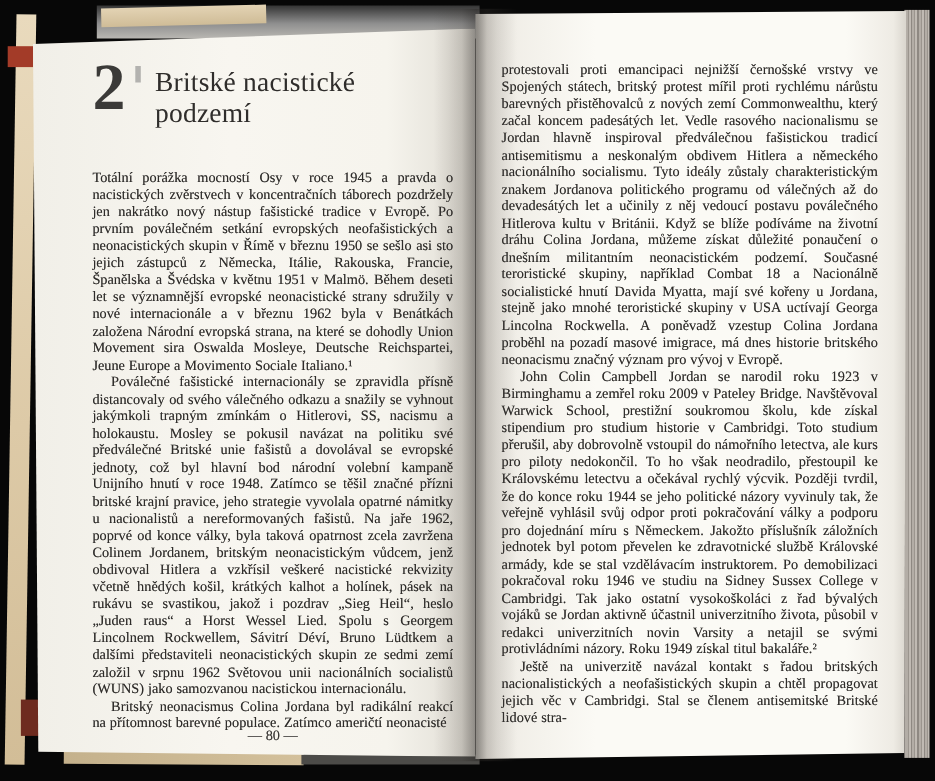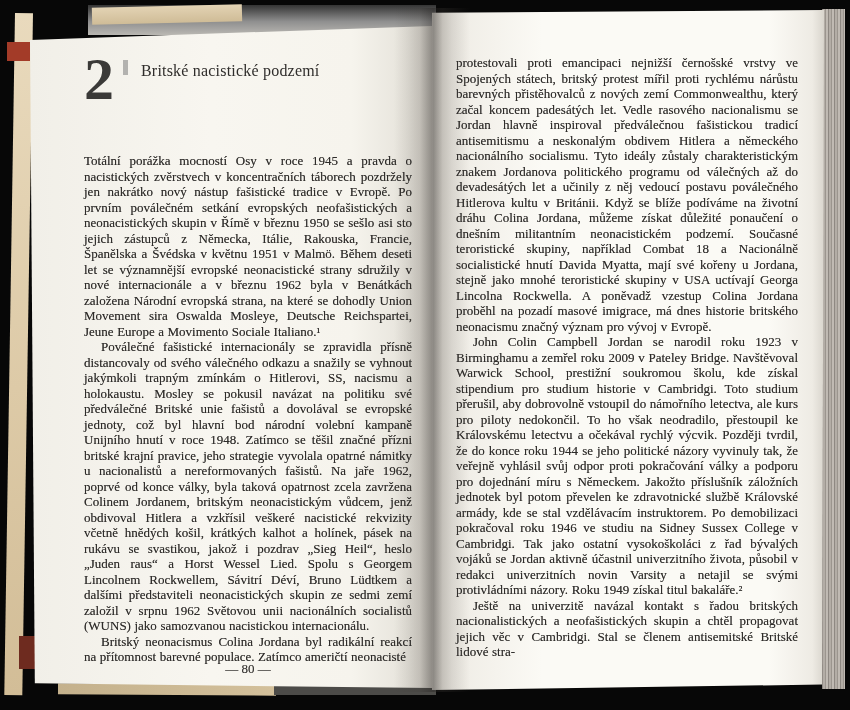--- a/index.html
+++ b/index.html
@@ -68,21 +68,21 @@
   }
   .inner-left{position:relative;height:100%;box-sizing:border-box;padding:27px 20px 0 54px;}
   .inner-right{position:relative;height:100%;box-sizing:border-box;padding:45px 26px 0 24px;}
   
   .chapter-header{display:flex;align-items:flex-start;height:54px;margin-bottom:46px;}
   .chapter-number{
     font-size:60px;line-height:52px;font-weight:bold;color:#3b3a38;
     letter-spacing:-1px;
   }
   .chapter-bar{width:5px;height:15px;background:#b3b2af;margin:7px 13px 0 10px;}
-  .chapter-title{font-size:16px;color:#2f2d2b;margin-top:9px;letter-spacing:0.2px;}
+  .chapter-title{font-size:25px;color:#2f2d2b;margin-top:9px;letter-spacing:0.2px;}
   
   .body-text p{
     margin:0;font-size:13px;line-height:15.5px;text-align:justify;
     text-shadow:0 0 0.5px rgba(46,44,42,0.55);
     word-spacing:0.3px;
   }
   .body-text p.indent{text-indent:17px;}
   .pageno{
     position:absolute;font-size:13px;color:#3a3836;text-align:center;
     text-shadow:0 0 0.5px rgba(46,44,42,0.5);

